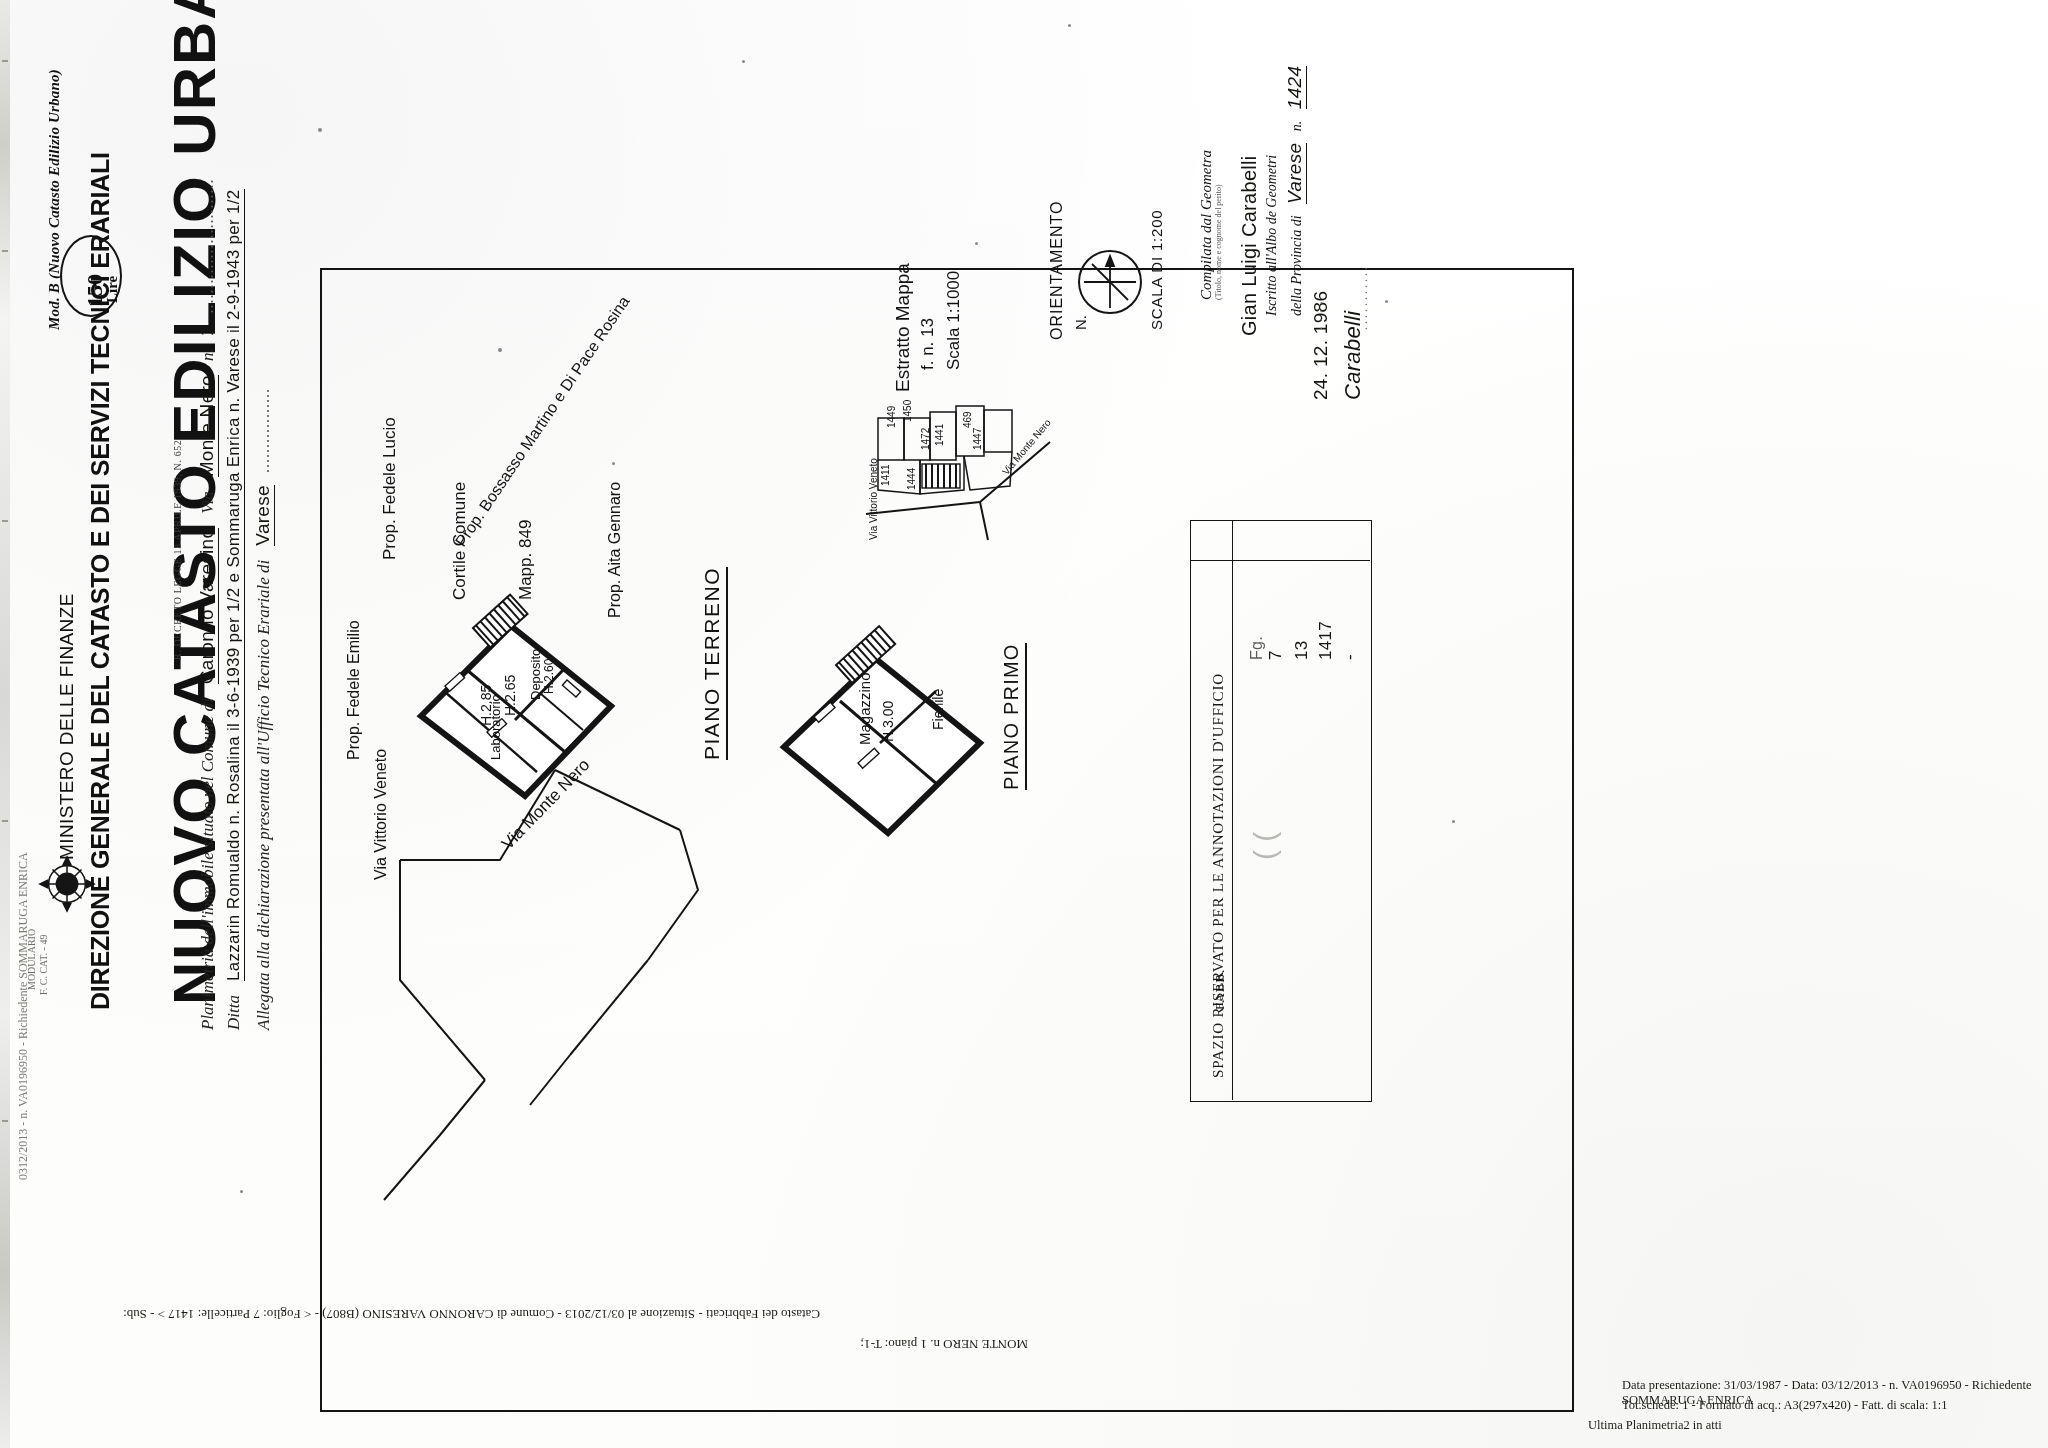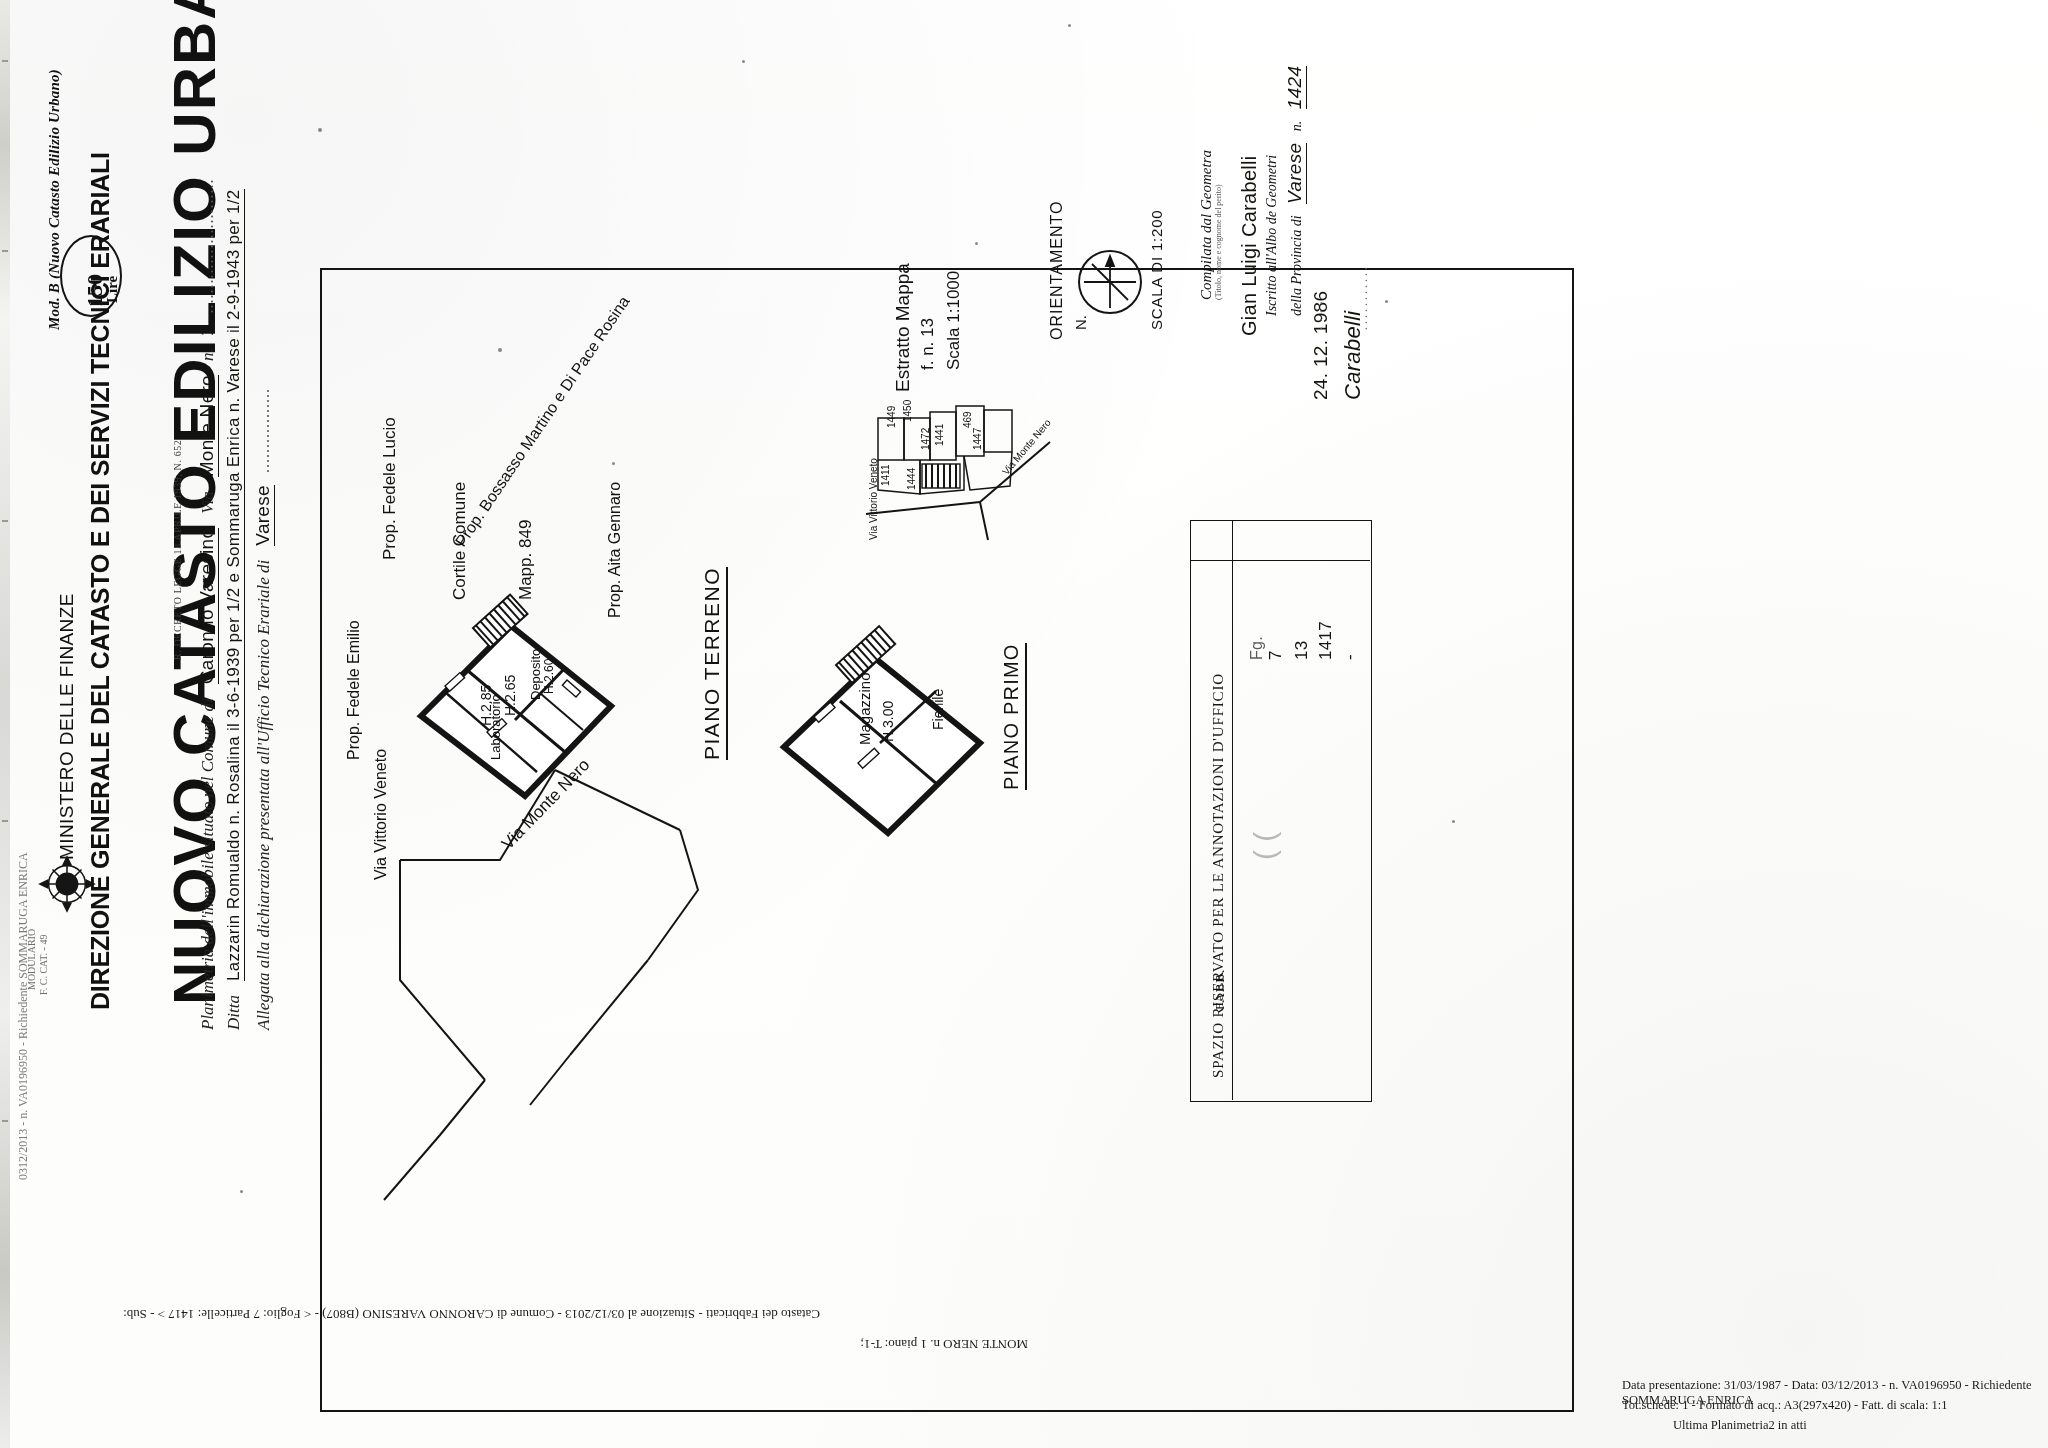--- a/index.html
+++ b/index.html
@@ -328,21 +328,21 @@
 <div class="rot r90 hand" style="left:1340px;top:660px;font-size:17px;">-</div>
 <div class="rot r90" style="left:1212px;top:1010px;font-family:'Liberation Serif',serif;font-size:13px;letter-spacing:1px;">FABB.</div>
 
 <div class="rot r90" style="left:1248px;top:860px;font-family:'Liberation Sans',sans-serif;font-size:30px;color:#b8b8b4;">( (</div>
 
 <div style="position:absolute;left:820px;top:1322px;transform:rotate(180deg);transform-origin:0 0;" class="footsmall">Catasto dei Fabbricati - Situazione al 03/12/2013 - Comune di CARONNO VARESINO (B807) - &lt; Foglio: 7 Particelle: 1417 &gt; - Sub:</div>
 <div style="position:absolute;left:1028px;top:1352px;transform:rotate(180deg);transform-origin:0 0;" class="footsmall">MONTE NERO n. 1 piano: T-1;</div>
 
 <div class="footsmall2" style="position:absolute;left:1622px;top:1378px;">Data presentazione: 31/03/1987 - Data: 03/12/2013 -  n. VA0196950 - Richiedente SOMMARUGA ENRICA</div>
 <div class="footsmall2" style="position:absolute;left:1622px;top:1398px;">Tot.schede: 1 - Formato di acq.: A3(297x420) - Fatt. di scala: 1:1</div>
-<div class="footsmall2" style="position:absolute;left:1673px;top:1418px;">Ultima Planimetria2 in atti</div>
+<div class="footsmall2" style="position:absolute;left:1588px;top:1418px;">Ultima Planimetria2 in atti</div>
 
 <div class="speck" style="left:318px;top:128px;width:4px;height:4px;"></div>
 <div class="speck" style="left:742px;top:60px;width:3px;height:3px;"></div>
 <div class="speck" style="left:1068px;top:24px;width:3px;height:3px;"></div>
 <div class="speck" style="left:498px;top:348px;width:4px;height:4px;"></div>
 <div class="speck" style="left:975px;top:242px;width:3px;height:3px;"></div>
 <div class="speck" style="left:1385px;top:300px;width:3px;height:3px;"></div>
 <div class="speck" style="left:612px;top:462px;width:3px;height:3px;"></div>
 <div class="speck" style="left:1452px;top:820px;width:3px;height:3px;"></div>
 <div class="speck" style="left:240px;top:1190px;width:3px;height:3px;"></div>

